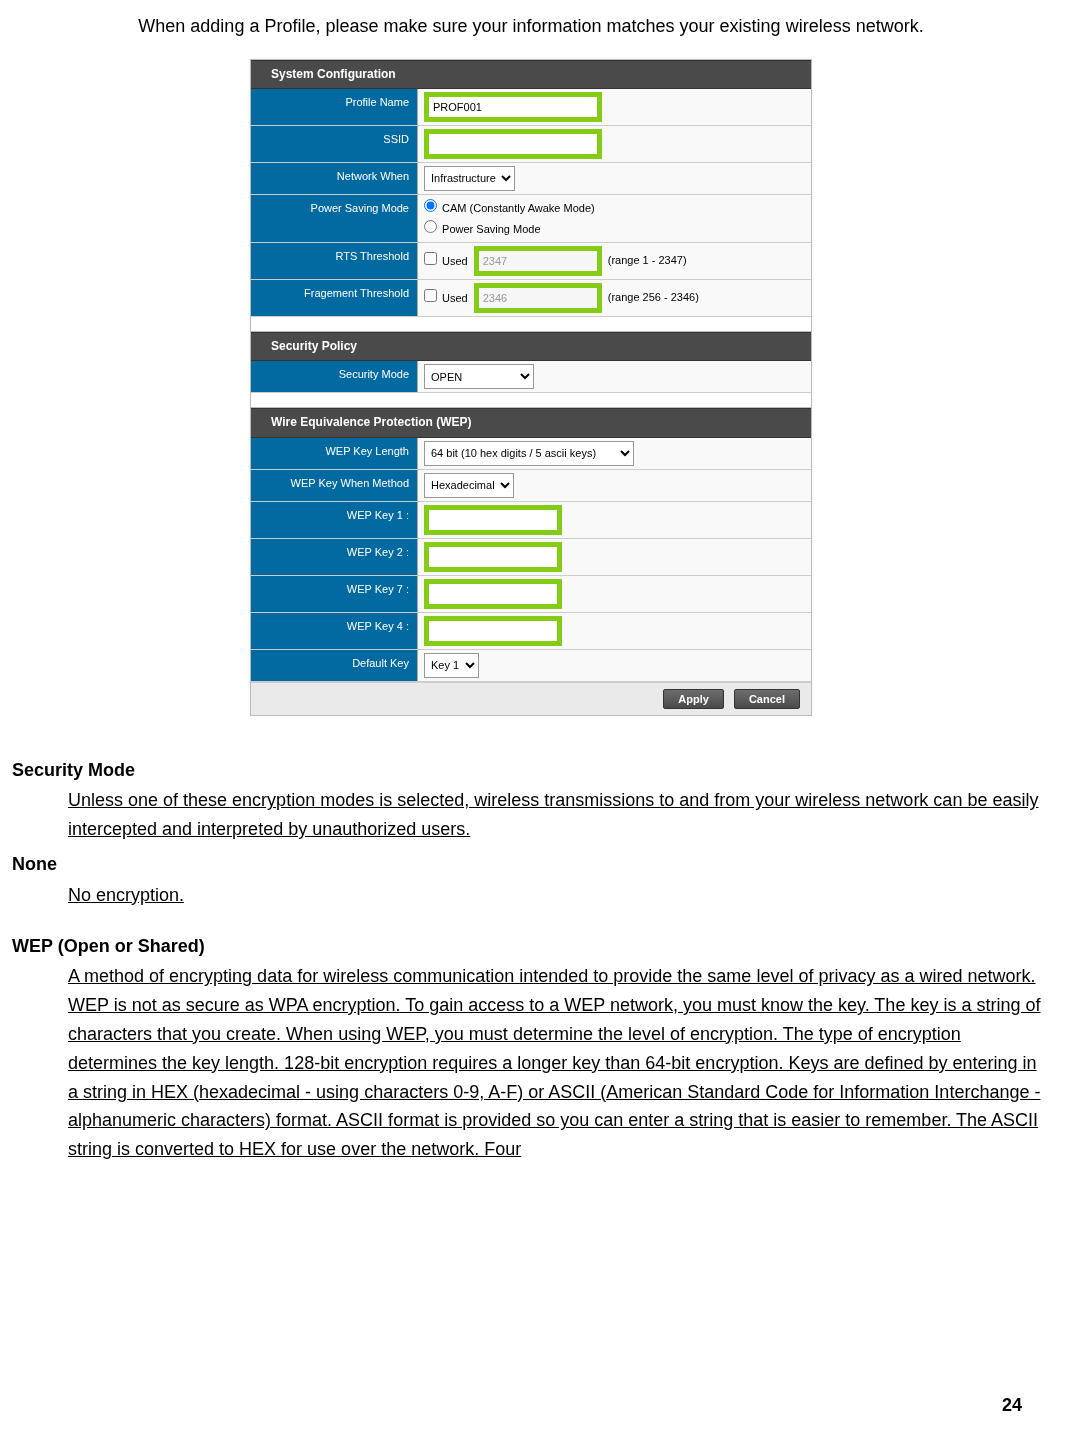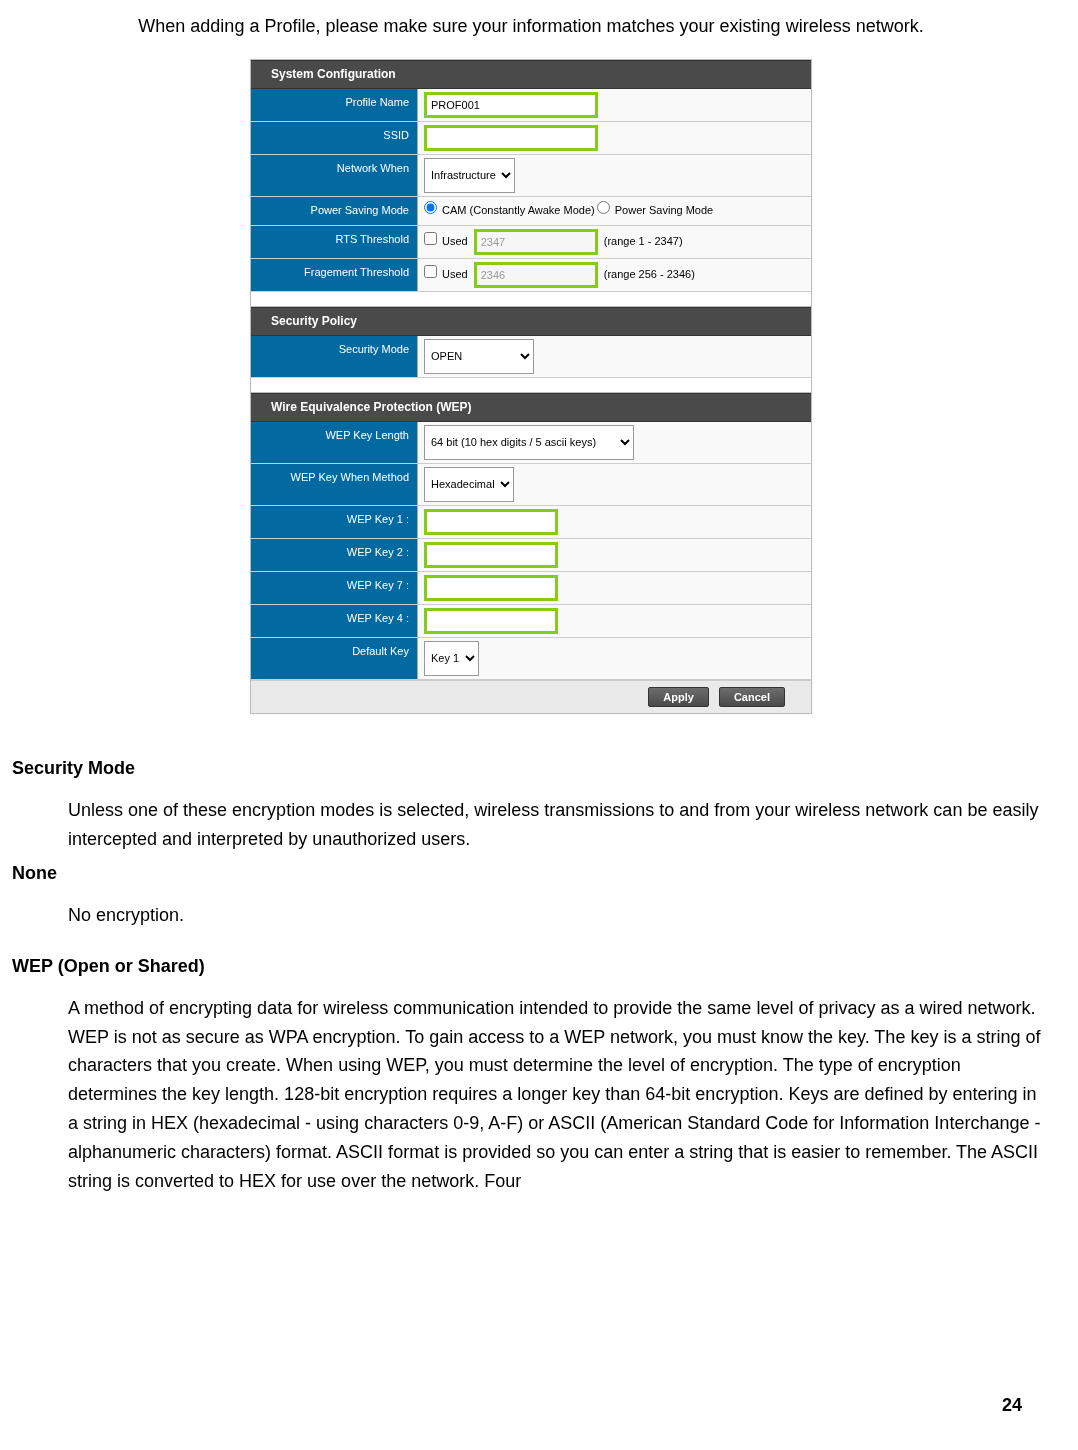--- a/index.html
+++ b/index.html
@@ -56,45 +56,45 @@
   .row-val {
     flex: 1;
     padding: 3px 6px;
     display: flex;
     align-items: center;
     gap: 6px;
     flex-wrap: wrap;
     background: #f9f9f9;
   }
   .row-val input[type=text] {
-    border: 3px solid #84cc16;
+    border: 5px solid #84cc16;
     font-size: 11px;
     padding: 2px 4px;
     height: 16px;
   }
   .row-val select {
     border: 1px solid #999;
     font-size: 11px;
     padding: 1px 2px;
-    height: 35px;
+    height: 25px;
     background: #fff;
   }
   .row-val input[type=checkbox], .row-val input[type=radio] {
     margin: 0 2px 0 0;
   }
   .panel-gap {
     height: 14px;
     background: #fff;
     border-bottom: 1px solid #bbb;
   }
   .btn-row {
     display: flex;
     justify-content: flex-end;
     gap: 10px;
-    padding: 6px 26px;
+    padding: 6px 11px;
     background: #eaeaea;
     border-top: 1px solid #ccc;
   }
   .btn {
     background: linear-gradient(#6d6d6d, #4a4a4a);
     color: #fff;
     border: 1px solid #333;
     padding: 3px 14px;
     font-size: 11px;
     font-weight: bold;
@@ -103,22 +103,23 @@
   }
   .doc-block {
     margin-top: 8px;
   }
   .doc-title {
     font-weight: bold;
     margin-top: 6px;
   }
   .doc-body {
     margin-left: 56px;
-    margin-top: 13px;
+    margin-top: 2px;
     margin-bottom: 6px;
+    text-decoration: underline;
   }
   .page-num {
     position: absolute;
     right: 28px;
     bottom: 12px;
     font-weight: bold;
     font-size: 18px;
   }
   .page-container {
     position: relative;
@@ -154,21 +155,21 @@
           </div>
     </div>
     <div class="row">
       <div class="row-lbl">Network When</div>
       <div class="row-val">
             <select><option>Infrastructure</option></select>
           </div>
     </div>
     <div class="row">
       <div class="row-lbl">Power Saving Mode</div>
-      <div class="row-val" style="flex-direction:row;align-items:flex-start;gap:2px;padding-top:4px;padding-bottom:4px">
+      <div class="row-val" style="flex-direction:column;align-items:flex-start;gap:2px;padding-top:4px;padding-bottom:4px">
         <label class="nowrap"><input type="radio" name="pwr" checked="" style=""> <span>CAM (Constantly Awake Mode)</span></label>
         <label class="nowrap"><input type="radio" name="pwr" style=""> <span>Power Saving Mode</span></label>
       </div>
     </div>
     <div class="row">
       <div class="row-lbl">RTS Threshold</div>
       <div class="row-val">
         <label class="nowrap"><input type="checkbox" style=""> <span>Used</span></label>
         <input type="text" class="disabled-input" disabled="" value="2347" style="">
         <span>(range 1 - 2347)</span>

